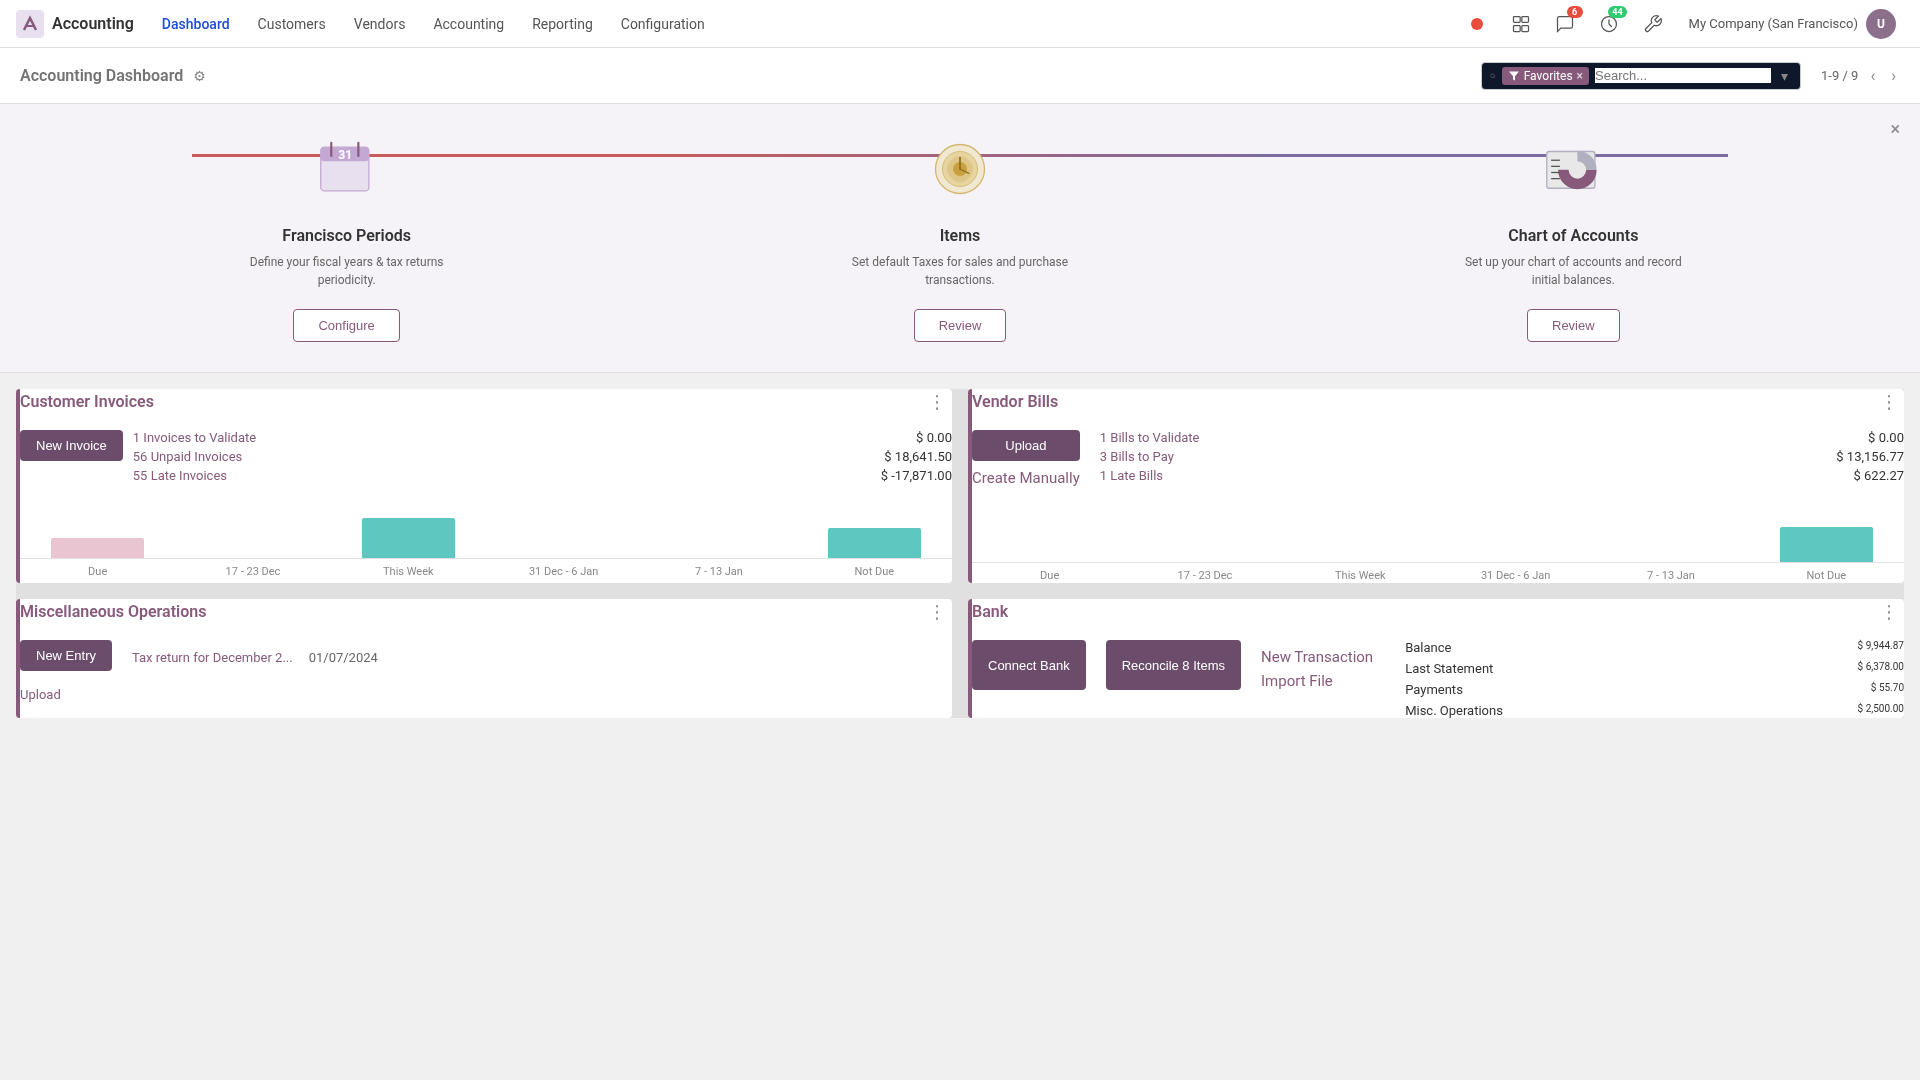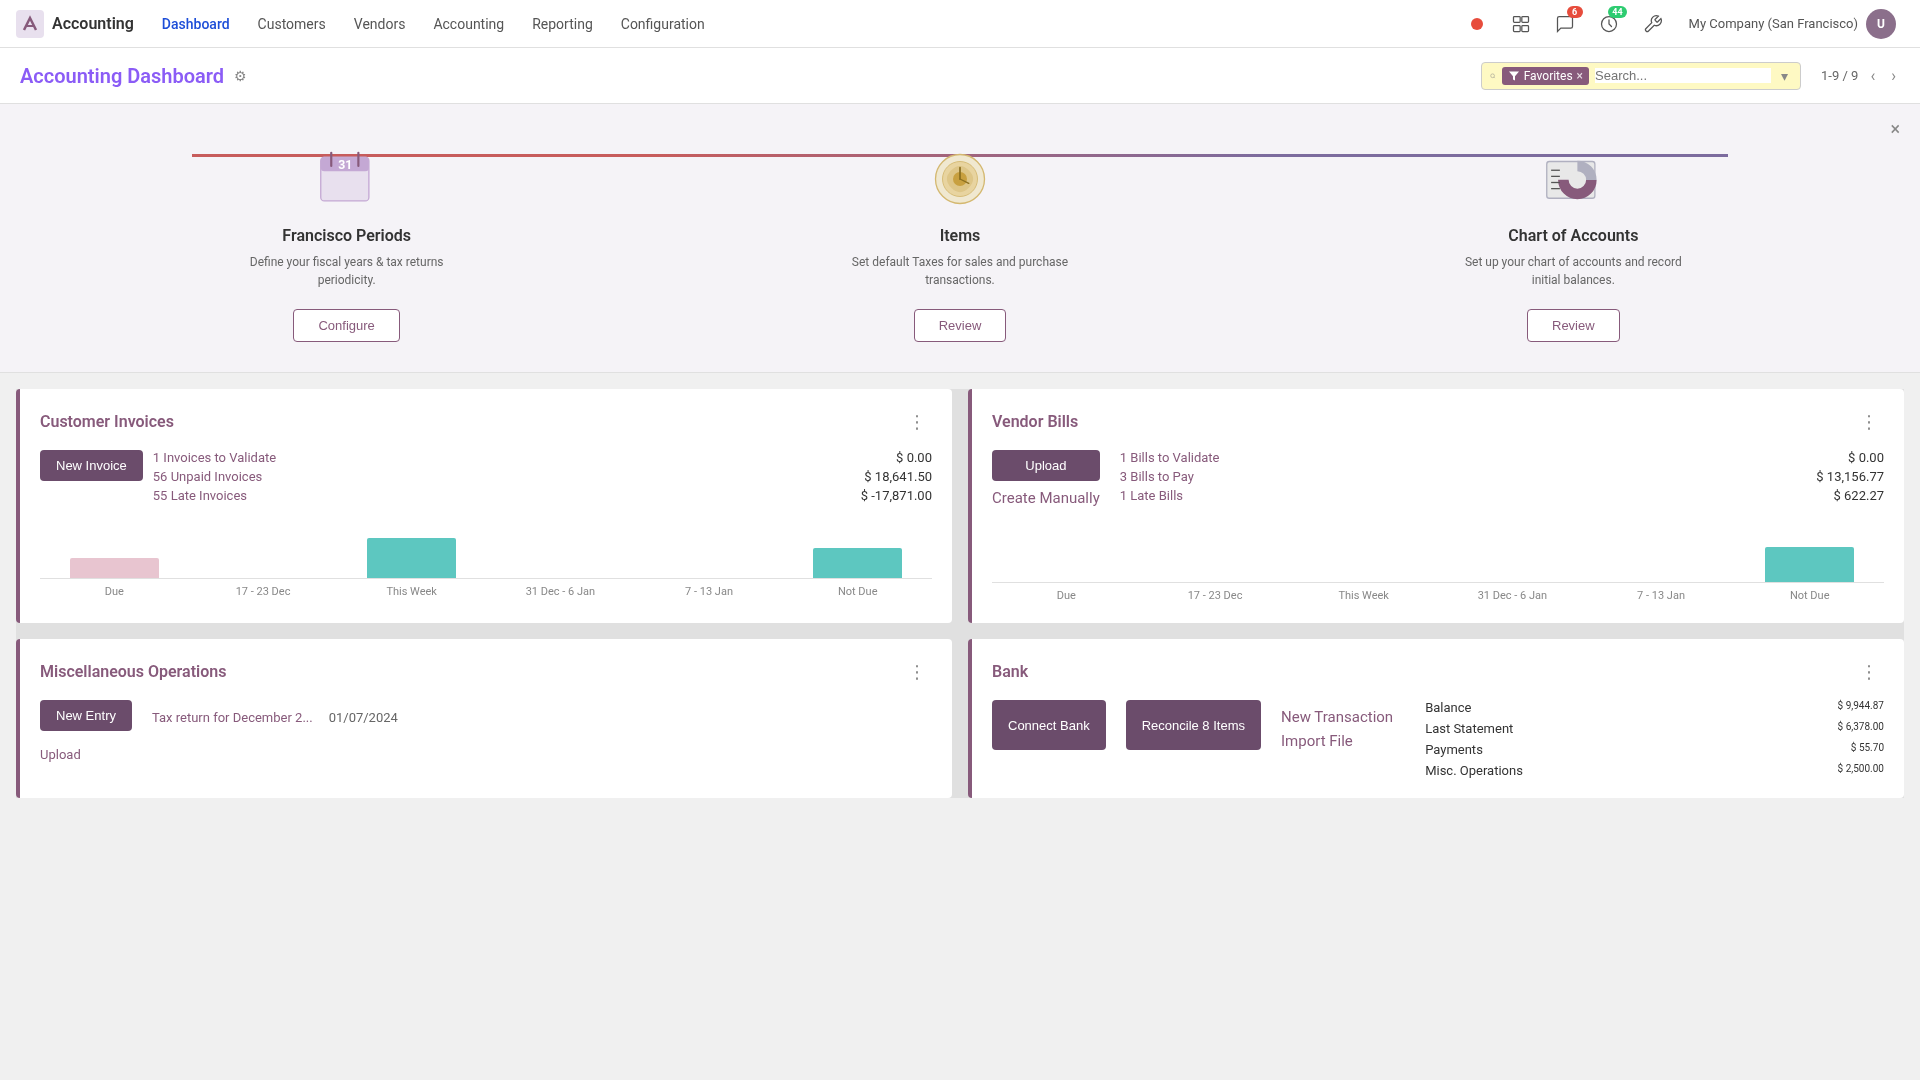--- a/index.html
+++ b/index.html
@@ -107,34 +107,34 @@
       align-items: center;
       padding: 0 20px;
       border-bottom: 1px solid #e0e0e0;
     }
     .subheader-title {
       display: flex;
       align-items: center;
       gap: 10px;
     }
     .subheader-title h1 {
-      font-size: 20px;
+      font-size: 16px;
       font-weight: 600;
-      color: #8b5cf6;
+      color: #737373;
     }
     .gear-icon { color: #888; cursor: pointer; font-size: 14px; }
     .search-bar {
       margin-left: auto;
       display: flex;
       align-items: center;
       border: 1px solid #ccc;
       border-radius: 4px;
       padding: 4px 8px;
       gap: 6px;
-      background: #fef9c3;
+      background: #0f172a;
       width: 320px;
     }
     .search-filter-tag {
       background: #875a7b;
       color: #fff;
       border-radius: 3px;
       padding: 2px 6px;
       font-size: 12px;
       display: flex;
       align-items: center;
@@ -211,21 +211,21 @@
       align-items: center;
       text-align: center;
       width: 220px;
       position: relative;
       z-index: 1;
     }
     .step-icon {
       width: 90px;
       height: 80px;
       display: flex;
-      align-items: flex-end;
+      align-items: flex-start;
       justify-content: center;
       margin-bottom: 12px;
     }
     .step-icon svg { width: 70px; height: 70px; }
     .step-title {
       font-size: 16px;
       font-weight: 600;
       color: #333;
       margin-bottom: 8px;
     }
@@ -252,21 +252,20 @@
       display: grid;
       grid-template-columns: 1fr 1fr;
       gap: 1px;
       background: #e0e0e0;
       margin: 16px;
       gap: 16px;
     }
     .card {
       background: #fff;
       border-radius: 4px;
-      padding: 20px;
       border-left: 4px solid #875a7b;
     }
     .card-header {
       display: flex;
       align-items: center;
       justify-content: space-between;
       margin-bottom: 16px;
     }
     .card-title {
       font-size: 16px;

